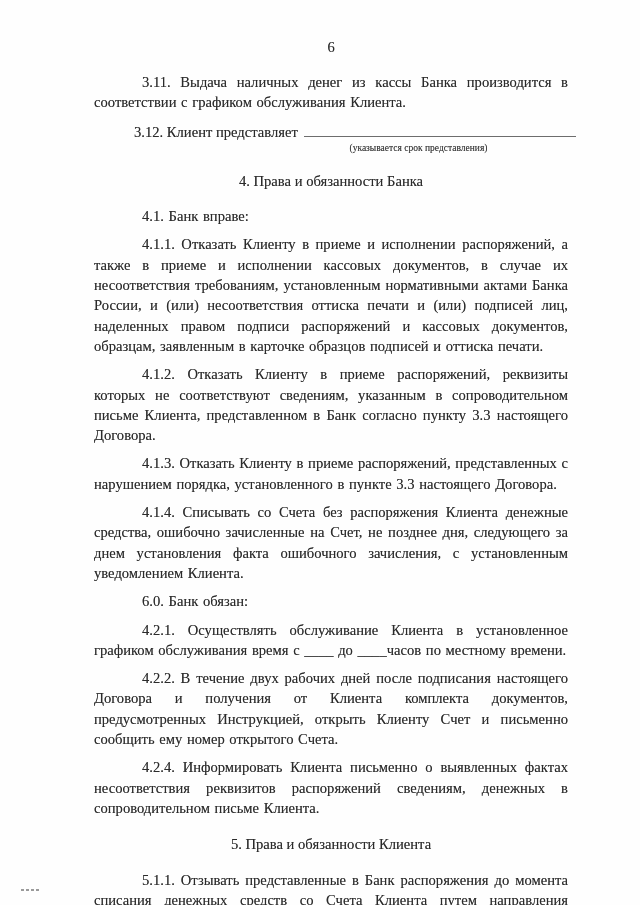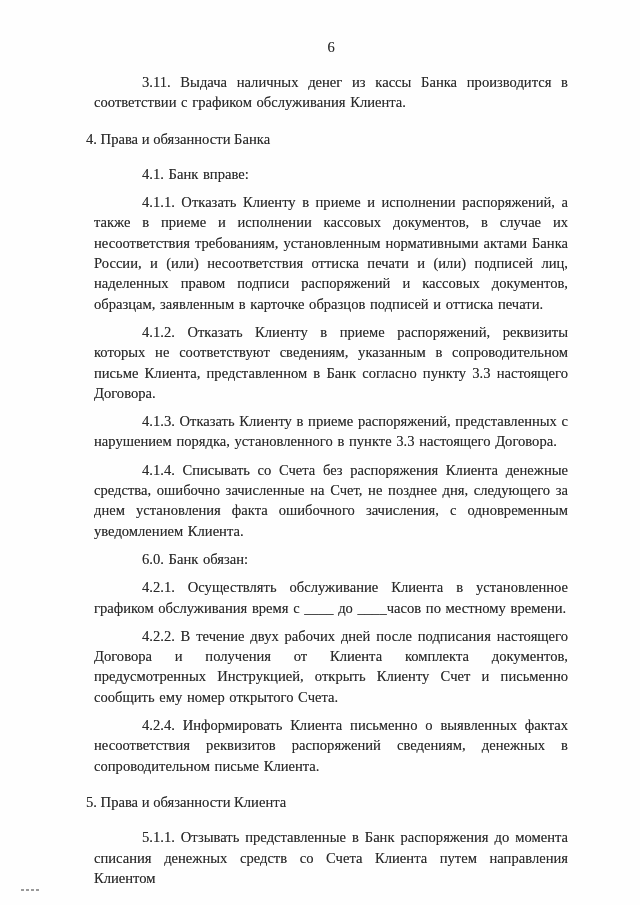--- a/index.html
+++ b/index.html
@@ -60,21 +60,21 @@
     font-size: 9.5px;
     line-height: 13px;
     padding-left: 175px;
     text-align: center;
     margin: 0 0 1px 0;
     color: #3a3a3a;
   }
   h2.section {
     font-size: 14.6px;
     font-weight: normal;
-    text-align: left;
+    text-align: center;
     margin: 16px 0 15px 0;
     line-height: 20.3px;
   }
   .scan-artifact {
     position: absolute;
     left: 21px;
     bottom: 14px;
     width: 20px;
     height: 2px;
     background: repeating-linear-gradient(90deg, #9a9a9a 0 3px, transparent 3px 5px);
@@ -82,28 +82,33 @@
 </style>
 </head>
 <body>
 
 <div class="page">
 
   <div class="pagenum">6</div>
 
   <p class="clause">3.11. Выдача наличных денег из кассы Банка производится в соответствии с графиком обслуживания Клиента.</p>
 
+  <div class="blank-row">
+    <span class="lead">3.12. Клиент представляет</span>
+    <span class="blank-line"></span>
+  </div>
+  <div class="caption">(указывается срок представления)</div>
 
   <h2 class="section">4. Права и обязанности Банка</h2>
 
   <p class="clause">4.1. Банк вправе:</p>
   <p class="clause">4.1.1. Отказать Клиенту в приеме и исполнении распоряжений, а также в приеме и исполнении кассовых документов, в случае их несоответствия требованиям, установленным нормативными актами Банка России, и (или) несоответствия оттиска печати и (или) подписей лиц, наделенных правом подписи распоряжений и кассовых документов, образцам, заявленным в карточке образцов подписей и оттиска печати.</p>
   <p class="clause">4.1.2. Отказать Клиенту в приеме распоряжений, реквизиты которых не соответствуют сведениям, указанным в сопроводительном письме Клиента, представленном в Банк согласно пункту 3.3 настоящего Договора.</p>
   <p class="clause">4.1.3. Отказать Клиенту в приеме распоряжений, представленных с нарушением порядка, установленного в пункте 3.3 настоящего Договора.</p>
-  <p class="clause">4.1.4. Списывать со Счета без распоряжения Клиента денежные средства, ошибочно зачисленные на Счет, не позднее дня, следующего за днем установления факта ошибочного зачисления, с одновременным уведомлением Клиента.</p>
+  <p class="clause">4.1.4. Списывать со Счета без распоряжения Клиента денежные средства, ошибочно зачисленные на Счет, не позднее дня, следующего за днем установления факта ошибочного зачисления, с установленным уведомлением Клиента.</p>
   <p class="clause">6.0. Банк обязан:</p>
   <p class="clause">4.2.1. Осуществлять обслуживание Клиента в установленное графиком обслуживания время с ____ до ____часов по местному времени.</p>
   <p class="clause">4.2.2. В течение двух рабочих дней после подписания настоящего Договора и получения от Клиента комплекта документов, предусмотренных Инструкцией, открыть Клиенту Счет и письменно сообщить ему номер открытого Счета.</p>
   <p class="clause">4.2.4. Информировать Клиента письменно о выявленных фактах несоответствия реквизитов распоряжений сведениям, денежных в сопроводительном письме Клиента.</p>
 
   <h2 class="section">5. Права и обязанности Клиента</h2>
 
   <p class="clause cut">5.1.1. Отзывать представленные в Банк распоряжения до момента списания денежных средств со Счета Клиента путем направления Клиентом</p>
 
   <div class="scan-artifact"></div>

